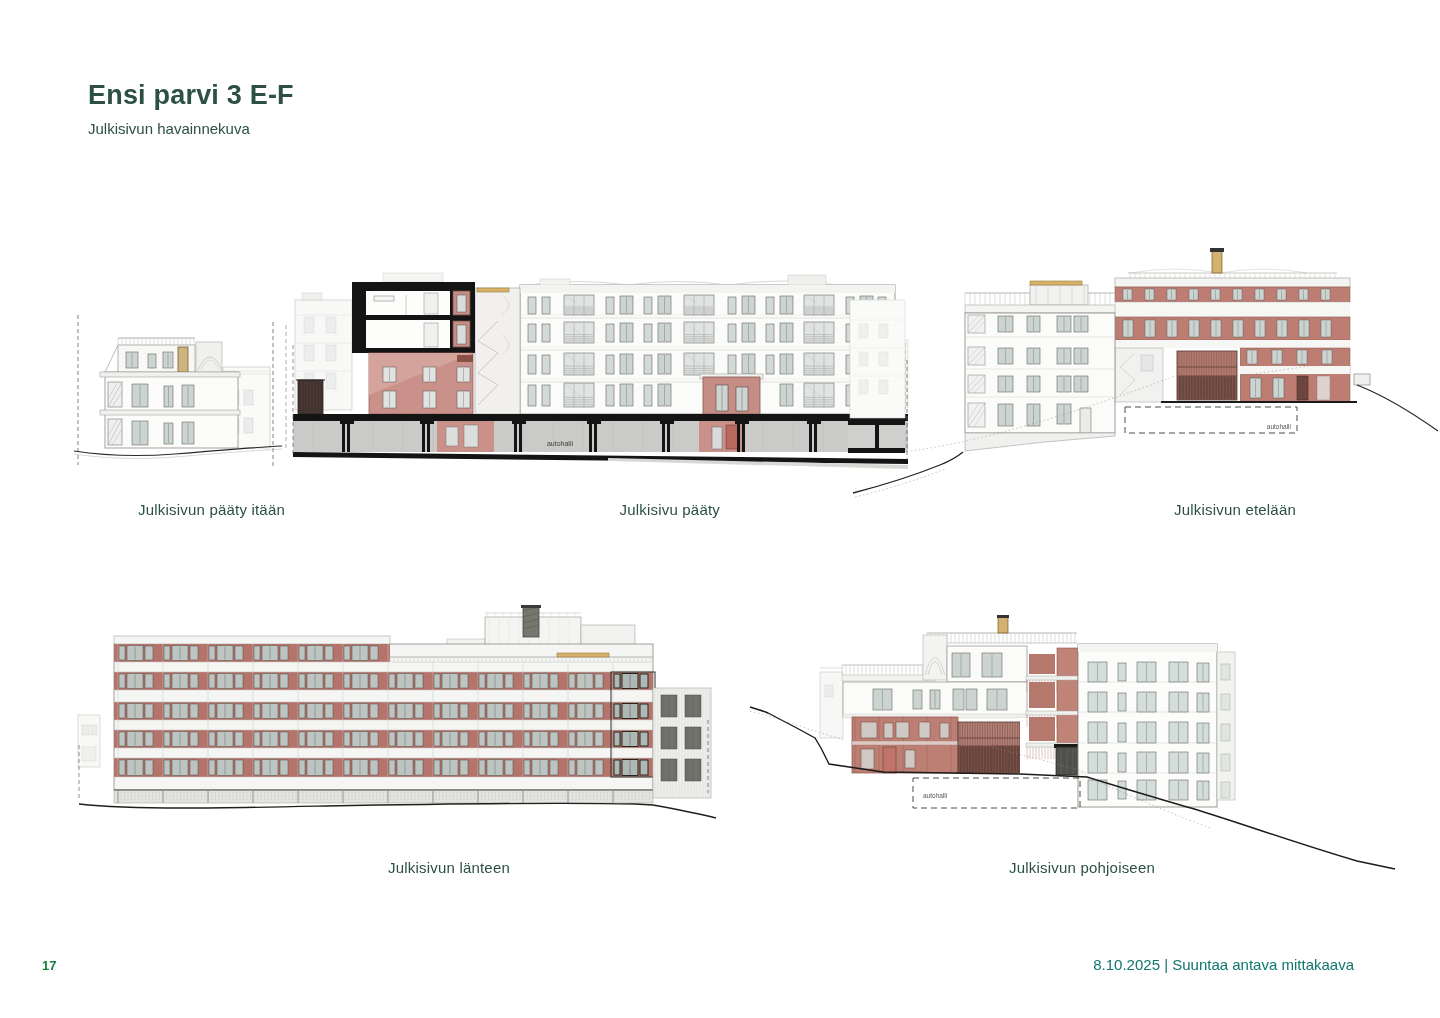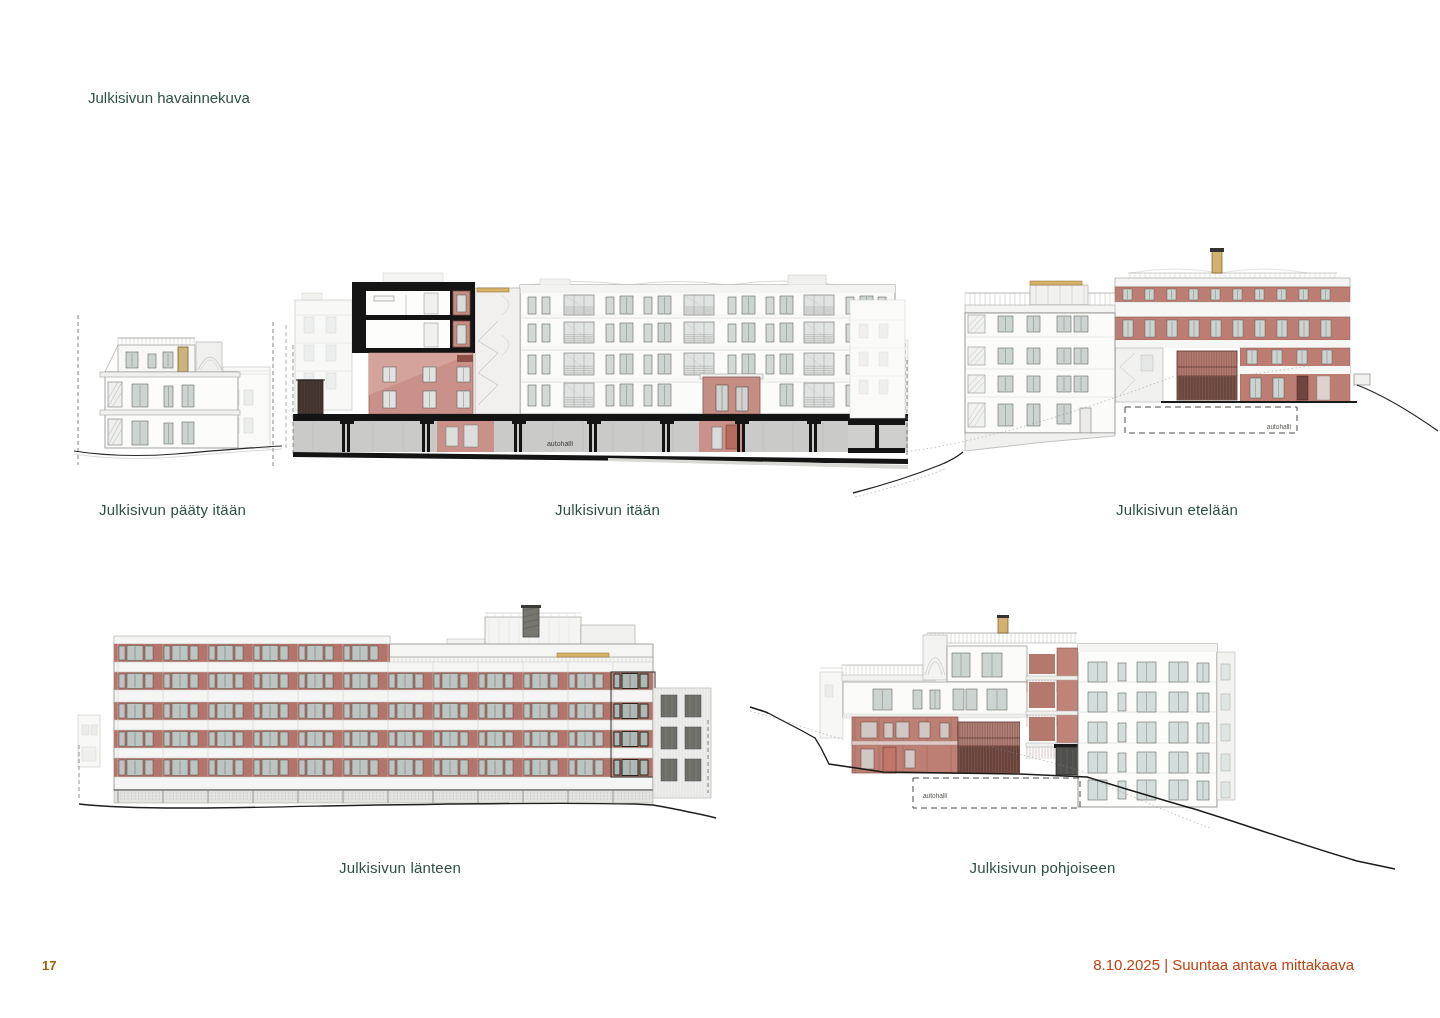--- a/index.html
+++ b/index.html
@@ -2,35 +2,36 @@
 <html><head>
 <meta charset="utf-8">
 <style>
   html,body{margin:0;padding:0;background:#ffffff;}
   body{width:1440px;height:1018px;position:relative;overflow:hidden;
        font-family:"Liberation Sans","DejaVu Sans",sans-serif;color:#2d5044;}
   .abs{position:absolute;}
   #title-block{left:88px;top:80px;}
   #page-title{font-size:27px;font-weight:700;letter-spacing:.2px;color:#2d5044;line-height:1.15;}
   #page-subtitle{font-size:15px;font-weight:500;color:#2d5044;margin-top:9px;}
-  .caption{font-size:15px;font-weight:500;color:#2d5044;text-align:center;letter-spacing:.2px;}
+  .caption{font-size:15px;font-weight:500;color:#2d5044;text-align:right;letter-spacing:.2px;}
   #cap-east-end{left:60px;top:501px;width:225px;}
   #cap-east{left:495px;top:501px;width:225px;}
   #cap-south{left:1058px;top:501px;width:238px;}
   #cap-west{left:290px;top:859px;width:220px;}
   #cap-north{left:930px;top:859px;width:225px;}
-  #page-number{left:42px;top:958px;font-size:13px;font-weight:700;color:#a16207;}
-  #footer-right{right:86px;top:956px;font-size:15px;font-weight:500;color:#c2410c;text-align:left;}
+  #page-number{left:42px;top:958px;font-size:13px;font-weight:700;color:#15803d;}
+  #footer-right{right:86px;top:956px;font-size:15px;font-weight:500;color:#0f766e;text-align:left;}
   svg{display:block;}
   svg text{font-family:"Liberation Sans","DejaVu Sans",sans-serif;}
 </style>
 </head>
 <body>
 
 <div class="abs" id="title-block">
+  <div id="page-title">Ensi parvi 3 E-F</div>
   <div id="page-subtitle">Julkisivun havainnekuva</div>
 </div>
 
 <svg class="abs" style="left:60px;top:300px" width="235" height="175" viewBox="0 0 235 175">
   <g id="g-eastend">
       <line x1="18" y1="15" x2="18" y2="165" stroke="#666" stroke-width="0.8" stroke-dasharray="4 3"></line>
       <line x1="213" y1="22" x2="213" y2="168" stroke="#666" stroke-width="0.8" stroke-dasharray="4 3"></line>
       <line x1="226" y1="25" x2="226" y2="150" stroke="#777" stroke-width="0.6" stroke-dasharray="4 3"></line>
       <rect x="163" y="67" width="47" height="81" fill="#fafaf9" stroke="#c5c5c2" stroke-width="0.7"></rect>
       <line x1="163" y1="71" x2="210" y2="71" stroke="#d5d5d2" stroke-width="0.5"></line>
@@ -1343,19 +1344,19 @@
       <rect x="168" y="168" width="167" height="30" fill="none" stroke="#4a4a47" stroke-width="1" stroke-dasharray="6 4"></rect>
       <path d="M5,97 C14,100 19,101 23,103 C40,112 58,121 70,128 L76,138 L84,154 L138,162 L275,164 L342,167 C374,177 408,187 442,197 C478,207 550,233 612,251 L650,259" stroke="#1b1b19" stroke-width="1.4" fill="none"></path>
       <path d="M5,101 C40,110 70,122 100,130" stroke="#888" stroke-width="0.5" fill="none" stroke-dasharray="1.5 2.5"></path>
       <path d="M213,128 C255,140 300,150 340,162" stroke="#888" stroke-width="0.5" fill="none" stroke-dasharray="1.5 2.5"></path>
       <path d="M345,168 C390,188 430,205 465,218" stroke="#888" stroke-width="0.5" fill="none" stroke-dasharray="1.5 2.5"></path>
     </g>
   <text x="178" y="188" font-size="6.5" fill="#55554f" text-anchor="start">autohalli</text>
 </svg>
 
 <div class="abs caption" id="cap-east-end">Julkisivun pääty itään</div>
-<div class="abs caption" id="cap-east">Julkisivun itään</div>
+<div class="abs caption" id="cap-east">Julkisivu pääty</div>
 <div class="abs caption" id="cap-south">Julkisivun etelään</div>
 <div class="abs caption" id="cap-west">Julkisivun länteen</div>
 <div class="abs caption" id="cap-north">Julkisivun pohjoiseen</div>
 
 <div class="abs" id="page-number">17</div>
 <div class="abs" id="footer-right">8.10.2025 | Suuntaa antava mittakaava</div>
 
 </body></html>

